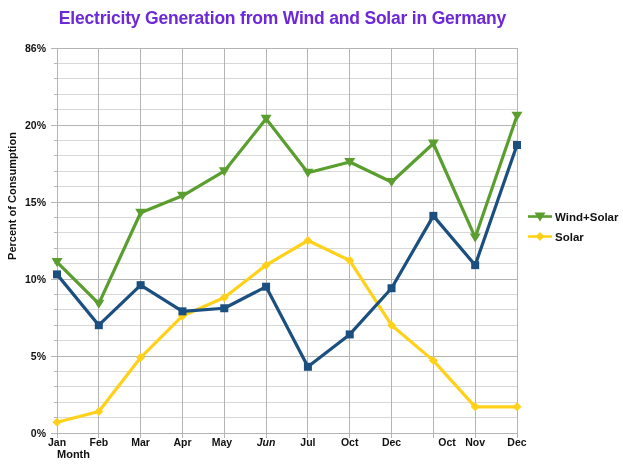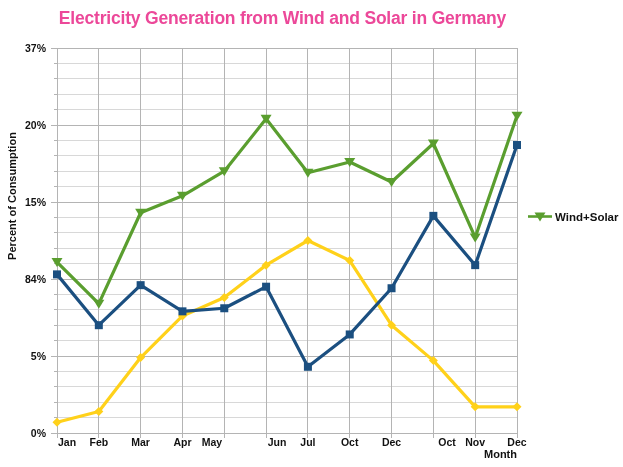--- a/index.html
+++ b/index.html
@@ -24,41 +24,41 @@
   }
   .chart-title {
     position: absolute;
     left: 0;
     top: 8px;
     width: 565px;
     text-align: center;
     font-size: 17.5px;
     font-weight: bold;
     letter-spacing: -0.2px;
-    color: #ec4899;
+    color: #6d28d9;
     font-family: "Liberation Sans", sans-serif;
   }
   .y-axis-title {
     position: absolute;
     left: -88px;
     top: 190px;
     width: 200px;
     text-align: center;
     font-size: 11px;
     font-weight: bold;
     color: #111111;
     transform: rotate(-90deg);
     transform-origin: center center;
   }
   .x-axis-title {
     position: absolute;
     left: 57px;
     top: 448px;
     width: 460px;
-    text-align: right;
+    text-align: left;
     font-size: 11px;
     font-weight: bold;
     color: #111111;
   }
   .y-tick-label {
     position: absolute;
     right: 577px;
     width: 40px;
     text-align: right;
     font-size: 10.5px;
@@ -239,45 +239,54 @@
         <polygon points="386.04545454545456,177.98 397.04545454545456,177.98 391.54545454545456,186.98" fill="#5a9e2f"></polygon>
         <polygon points="427.8636363636364,139.48000000000002 438.8636363636364,139.48000000000002 433.3636363636364,148.48000000000002" fill="#5a9e2f"></polygon>
         <polygon points="469.6818181818182,233.42 480.6818181818182,233.42 475.1818181818182,242.42" fill="#5a9e2f"></polygon>
         <polygon points="511.5,111.75999999999999 522.5,111.75999999999999 517,120.75999999999999" fill="#5a9e2f"></polygon>
       </g>
     </svg>
 
   <div id="y-labels">
       <div class="y-tick-label" style="top: 433px;">0%</div>
       <div class="y-tick-label" style="top: 356px;">5%</div>
-      <div class="y-tick-label" style="top: 279px;">84%</div>
+      <div class="y-tick-label" style="top: 279px;">10%</div>
       <div class="y-tick-label" style="top: 202px;">15%</div>
       <div class="y-tick-label" style="top: 125px;">20%</div>
-      <div class="y-tick-label" style="top: 48px;">37%</div>
+      <div class="y-tick-label" style="top: 48px;">86%</div>
     </div>
   <div id="x-labels">
-      <div class="x-tick-label" style="left: 67px; text-align: center;">Jan</div>
+      <div class="x-tick-label" style="left: 57px; text-align: center;">Jan</div>
       <div class="x-tick-label" style="left: 98.8182px;">Feb</div>
       <div class="x-tick-label" style="left: 140.636px;">Mar</div>
       <div class="x-tick-label" style="left: 182.455px;">Apr</div>
-      <div class="x-tick-label" style="left: 212px;">May</div>
-      <div class="x-tick-label" style="left: 277px;">Jun</div>
+      <div class="x-tick-label" style="left: 222px;">May</div>
+      <div class="x-tick-label" style="left: 266px; font-style: italic;">Jun</div>
       <div class="x-tick-label" style="left: 307.909px; text-align: center;">Jul</div>
       <div class="x-tick-label" style="left: 349.727px;">Oct</div>
       <div class="x-tick-label" style="left: 391.545px;">Dec</div>
       <div class="x-tick-label" style="left: 447px;">Oct</div>
       <div class="x-tick-label" style="left: 475.182px;">Nov</div>
       <div class="x-tick-label" style="left: 517px;">Dec</div>
     </div>
 
   <div class="legend" id="legend">
       <div class="legend-row">
         <span class="legend-swatch">
           <svg width="26" height="13">
             <line x1="1" y1="6.5" x2="25" y2="6.5" stroke="#5a9e2f" stroke-width="2.6"></line>
             <polygon points="7.5,2.5 18.5,2.5 13,11.5" fill="#5a9e2f"></polygon>
           </svg>
         </span>
         <span class="legend-label">Wind+Solar</span>
       </div>
+      <div class="legend-row">
+        <span class="legend-swatch">
+          <svg width="26" height="13">
+            <line x1="1" y1="6.5" x2="25" y2="6.5" stroke="#ffd11a" stroke-width="2.6"></line>
+            <polygon points="13,2 17.5,6.5 13,11 8.5,6.5" fill="#ffd11a"></polygon>
+          </svg>
+        </span>
+        <span class="legend-label">Solar</span>
+      </div>
     </div>
 
 </div>
 
 </body></html>

